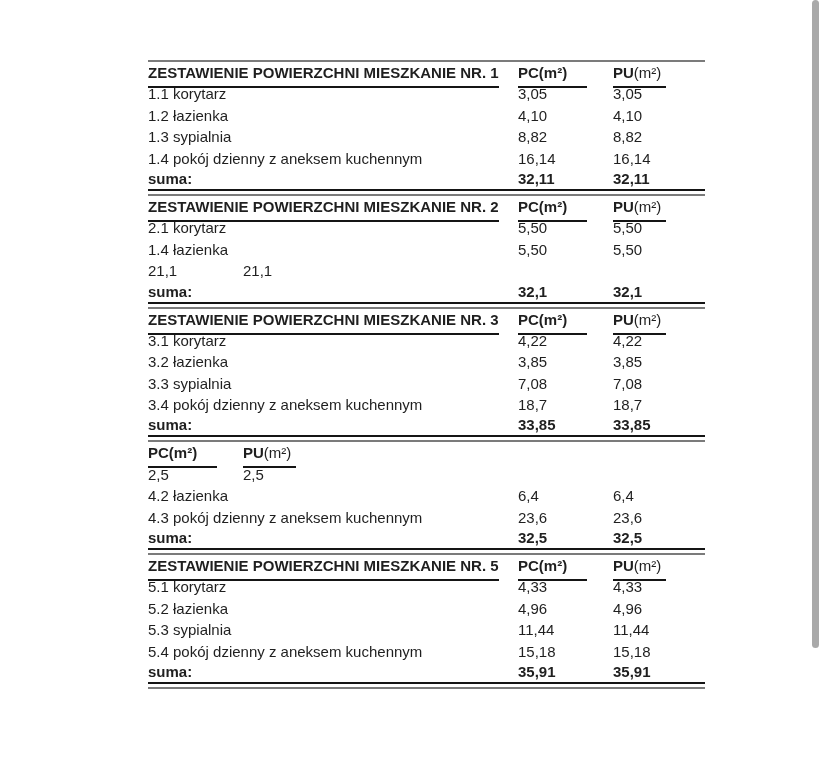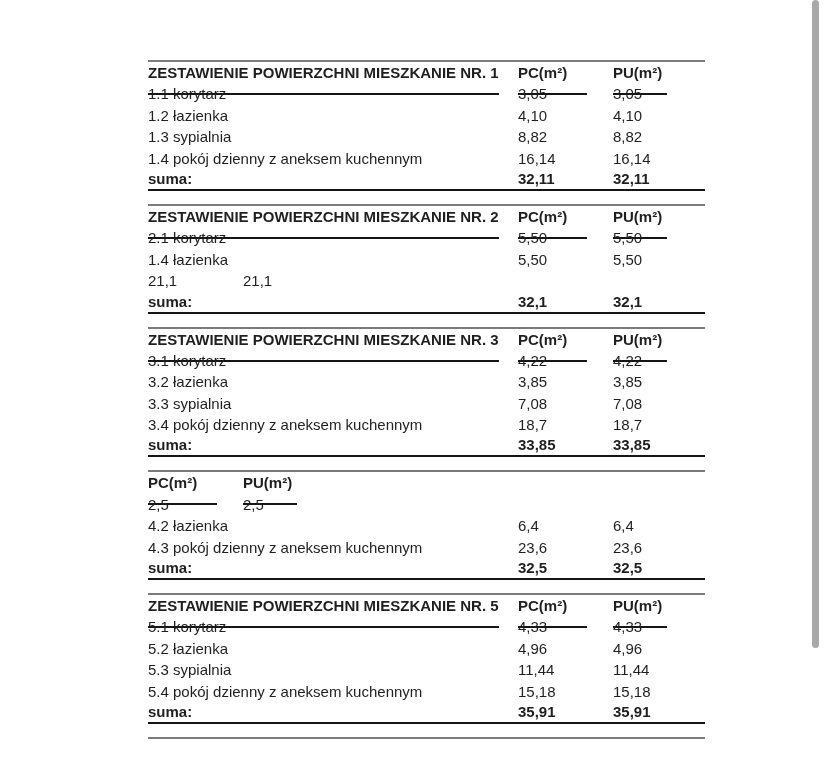--- a/index.html
+++ b/index.html
@@ -8,27 +8,27 @@
     font-family:"Liberation Sans",sans-serif;color:#1f1f1f;
   }
   .doc{position:absolute;left:148px;top:60px;width:557px;font-size:15px;}
   .sec{border-top:2px solid #7b7b7b;}
   .row{display:flex;height:21.4px;line-height:21.4px;white-space:nowrap;}
   .cell{display:block;overflow:visible;}
   .name{width:370px;}
   .pc{width:95px;}
   .pu{flex:1;}
   .head{height:21.4px;}
-  .head .u{display:inline-block;line-height:15px;margin-top:2px;padding-bottom:13px;border-bottom:2px solid #151515;}
+  .head .u{display:inline-block;line-height:15px;margin-top:2px;padding-bottom:6px;border-bottom:2px solid #151515;}
   .title{font-weight:700;}
   .bold{font-weight:700;}
-  .reg{font-weight:700;}
+  .reg{font-weight:400;}
   .pcpad{padding-right:20px;}
   .pupad{padding-right:5px;}
-  .sum{font-weight:700;height:20px;line-height:20px;border-bottom:2px solid #151515;margin-bottom:13px;}
+  .sum{font-weight:700;height:20px;line-height:20px;border-bottom:2px solid #151515;margin-bottom:3px;}
   .end-rule{border-top:2px solid #7b7b7b;height:0;}
   .scrollbar-thumb{position:absolute;top:0;right:5px;width:7px;height:648px;background:#a9a9a9;border-radius:3.5px;}
 </style>
 </head>
 <body>
 
 <div class="screen">
   <div class="doc">
     <div id="sections-root">
   <section class="sec">

